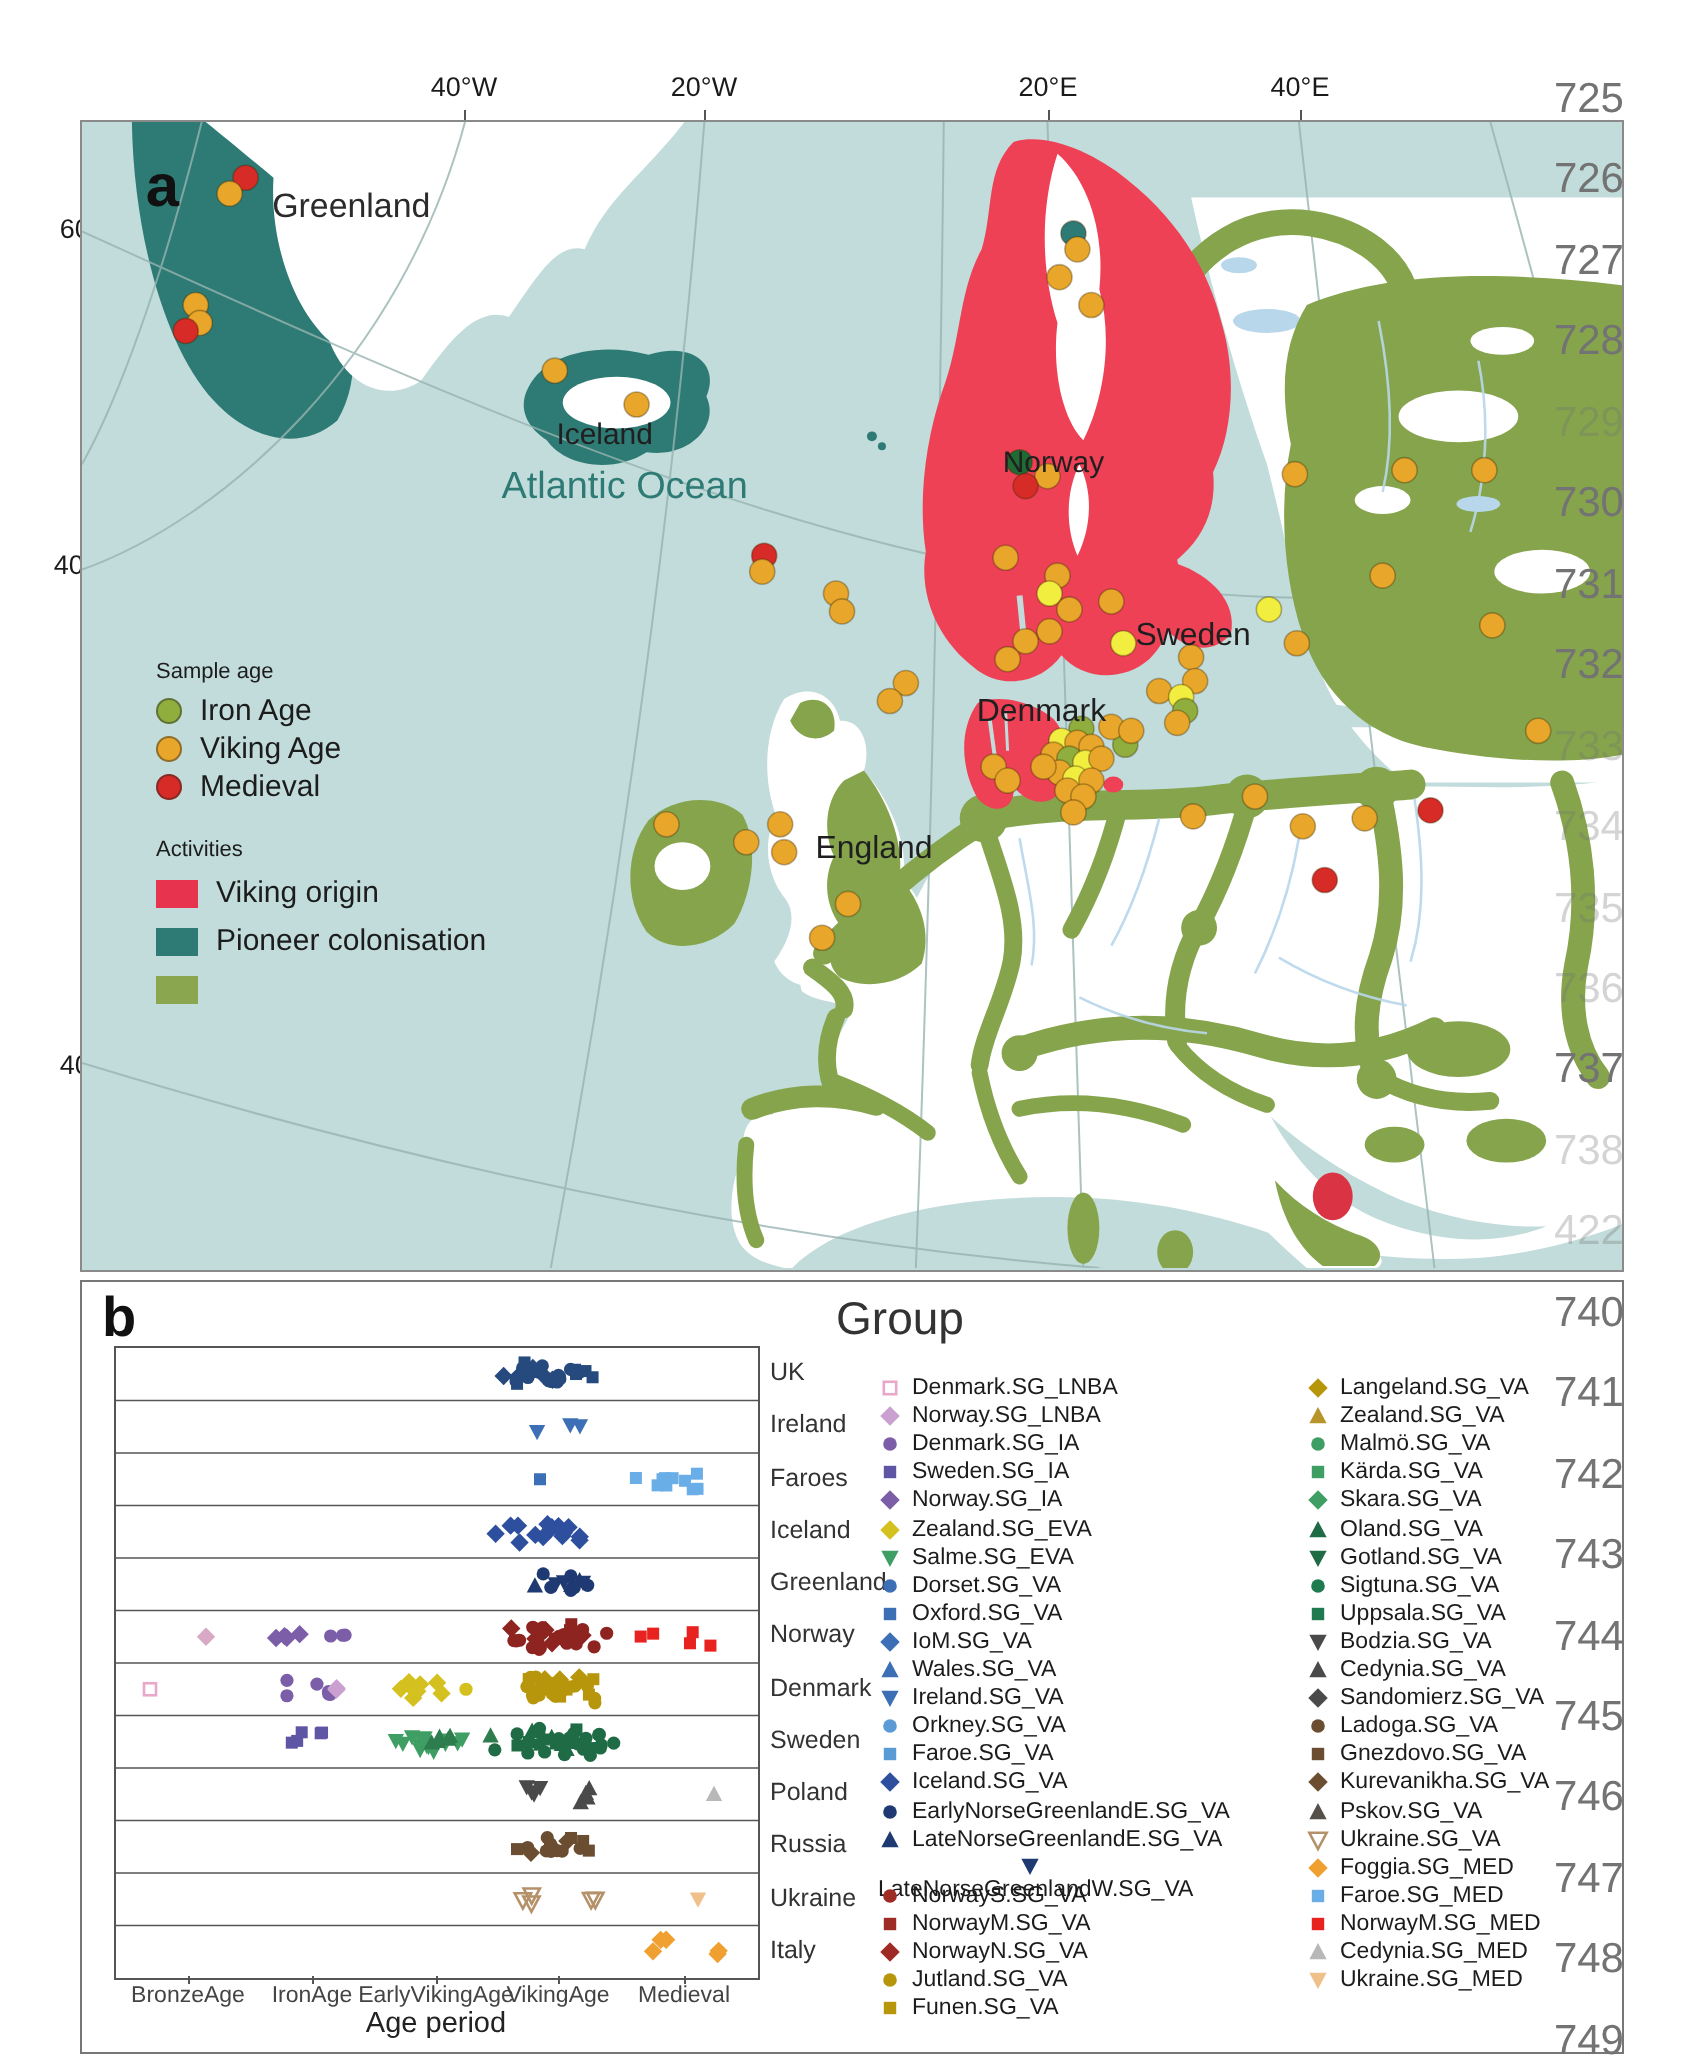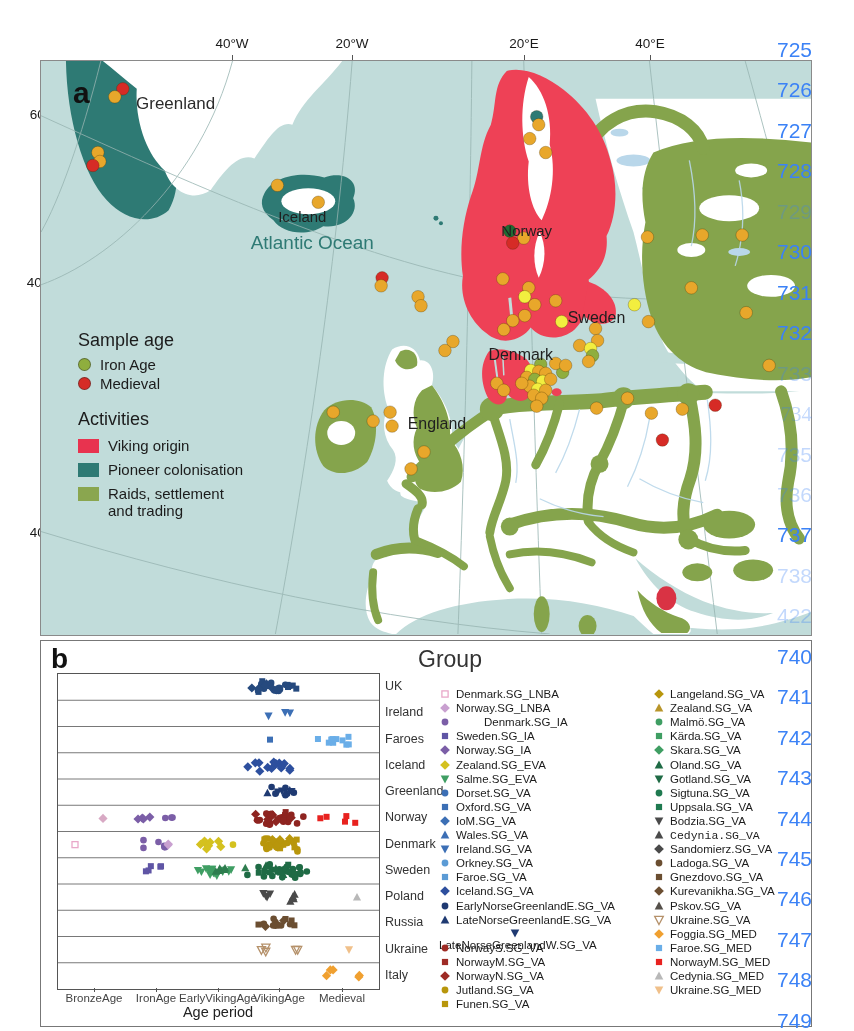--- a/index.html
+++ b/index.html
@@ -6,21 +6,21 @@
   #page{position:relative;width:854px;height:1031px;background:#fff;font-family:"Liberation Sans",sans-serif;overflow:hidden;}
 
   
   #panel-a{position:absolute;left:40px;top:60px;width:772px;height:576px;border:1.5px solid #8a8a8a;box-sizing:border-box;background:#c1dcda;}
   #map-svg{display:block;}
   .top-tick{position:absolute;top:36px;width:60px;text-align:center;font-size:13.5px;color:#1a1a1a;}
   .top-tickmark{position:absolute;top:55px;width:1px;height:5px;background:#555;}
   .left-tick{position:absolute;left:14px;width:46px;text-align:right;font-size:13.5px;color:#1a1a1a;}
 
   #map-legend{position:absolute;left:78px;top:330px;width:190px;color:#1c1c1c;}
-  .leg-title{font-size:18px;margin-bottom:4px;}
+  .leg-title{font-size:11px;margin-bottom:4px;}
   .leg-row{display:flex;align-items:center;height:19px;}
   .leg-dot{width:13px;height:13px;border-radius:50%;border:1px solid rgba(40,40,40,.45);margin-right:9px;flex:0 0 auto;box-sizing:border-box;}
   .leg-label{font-size:15px;white-space:nowrap;}
   .act-row{display:flex;align-items:flex-start;margin-top:7px;}
   .act-swatch{width:21px;height:14px;margin-right:9px;margin-top:2px;flex:0 0 auto;}
   .act-label{font-size:15px;line-height:17px;width:136px;}
 
   
   #panel-b{position:absolute;left:40px;top:640px;width:772px;height:387px;border:1.5px solid #777;box-sizing:border-box;background:#fff;}
   #panel-b-title{position:absolute;left:48px;right:0;top:5px;text-align:center;font-size:23px;color:#333;}
@@ -28,21 +28,21 @@
   #plot-area{position:absolute;left:16px;top:32px;width:321px;height:315px;border:1px solid #555;box-sizing:content-box;background:#fff;}
   .row-label{position:absolute;left:344px;width:70px;font-size:12.5px;color:#333;}
   .x-tick-label{position:absolute;top:351px;width:100px;text-align:center;font-size:11.5px;color:#444;}
   .x-tickmark{position:absolute;top:347px;width:1px;height:4px;background:#555;}
   #xlabel{position:absolute;left:47px;top:363px;width:260px;text-align:center;font-size:14.5px;color:#222;}
   .pb-leg-entry{position:absolute;display:flex;align-items:center;height:14px;}
   .pb-leg-entry svg{margin-right:5px;flex:0 0 auto;}
   .pb-leg-text{font-size:11.5px;color:#1c1c1c;white-space:nowrap;}
 
   
-  .line-number{position:absolute;left:742px;width:70px;text-align:right;font-size:21px;color:#3b82f6;z-index:50;}
+  .line-number{position:absolute;left:742px;width:70px;text-align:right;font-size:21px;color:#737373;z-index:50;}
   .line-number.partial{opacity:.3;}
 </style>
 </head>
 <body>
 
 <div id="page">
 
   <div id="top-axis">
       <div class="top-tick" style="left: 202px;">40°W</div>
       <div class="top-tickmark" style="left: 232px;"></div>
@@ -261,37 +261,40 @@
   </div>
 
   <div id="map-legend">
     <div class="leg-title">Sample age</div>
     <div id="sample-age-entries">
         <div class="leg-row">
           <span class="leg-dot" style="background: rgb(143, 174, 62);"></span>
           <span class="leg-label">Iron Age</span>
         </div>
         <div class="leg-row">
+          <span class="leg-dot" style="background: rgb(232, 167, 43);"></span>
+          <span class="leg-label">Viking Age</span>
+        </div>
+        <div class="leg-row">
           <span class="leg-dot" style="background: rgb(214, 43, 38);"></span>
           <span class="leg-label">Medieval</span>
         </div>
       </div>
     <div class="leg-title" style="margin-top:16px;">Activities</div>
     <div id="activities-entries">
         <div class="act-row">
           <span class="act-swatch" style="background: rgb(232, 51, 79);"></span>
           <span class="act-label">Viking origin</span>
         </div>
         <div class="act-row">
           <span class="act-swatch" style="background: rgb(46, 122, 116);"></span>
           <span class="act-label">Pioneer colonisation</span>
         </div>
         <div class="act-row">
           <span class="act-swatch" style="background: rgb(138, 166, 79);"></span>
-          <span class="act-label">Raids, settlement and trading</span>
         </div>
       </div>
   </div>
 
   <div id="panel-b">
     <div class="panel-letter" style="left:10px;top:2px;">b</div>
     <div id="panel-b-title">Group</div>
     <div id="plot-area">
       <svg id="plot-svg" width="321" height="315">
           <line x1="0" y1="26.25" x2="321" y2="26.25" stroke="#555" stroke-width="0.8"></line>
@@ -600,21 +603,21 @@
             <rect x="2.9" y="2.9" width="6.2" height="6.2" fill="none" stroke="#e9a8c9" stroke-width="1.3"></rect>
           </svg>
           <span class="pb-leg-text">Denmark.SG_LNBA</span>
         </div>
         <div class="pb-leg-entry" style="left: 398px; top: 60.1px;">
           <svg width="12" height="12">
             <path d="M6,1.1399999999999997 L10.86,6 L6,10.86 L1.1399999999999997,6 Z" fill="#c9a0d0"></path>
           </svg>
           <span class="pb-leg-text">Norway.SG_LNBA</span>
         </div>
-        <div class="pb-leg-entry" style="left: 398px; top: 74.2px; gap: 28px;">
+        <div class="pb-leg-entry" style="left: 398px; top: 74.2px;">
           <svg width="12" height="12">
             <circle cx="6" cy="6" r="3.4" fill="#7b5ea7"></circle>
           </svg>
           <span class="pb-leg-text">Denmark.SG_IA</span>
         </div>
         <div class="pb-leg-entry" style="left: 398px; top: 88.3px;">
           <svg width="12" height="12">
             <rect x="2.9" y="2.9" width="6.2" height="6.2" fill="#5f55a5"></rect>
           </svg>
           <span class="pb-leg-text">Sweden.SG_IA</span>
@@ -788,21 +791,21 @@
             <rect x="2.9" y="2.9" width="6.2" height="6.2" fill="#1f7a50"></rect>
           </svg>
           <span class="pb-leg-text">Uppsala.SG_VA</span>
         </div>
         <div class="pb-leg-entry" style="left: 612px; top: 172.9px;">
           <svg width="12" height="12">
             <path d="M6,10.5 L10.32,2.4 L1.6799999999999997,2.4 Z" fill="#4a4a4a"></path>
           </svg>
           <span class="pb-leg-text">Bodzia.SG_VA</span>
         </div>
-        <div class="pb-leg-entry" style="left: 612px; top: 187px; font-family: Liberation Mono, monospace;">
+        <div class="pb-leg-entry" style="left: 612px; top: 187px;">
           <svg width="12" height="12">
             <path d="M6,1.5 L10.32,9.6 L1.6799999999999997,9.6 Z" fill="#4a4a4a"></path>
           </svg>
           <span class="pb-leg-text">Cedynia.SG_VA</span>
         </div>
         <div class="pb-leg-entry" style="left: 612px; top: 201.1px;">
           <svg width="12" height="12">
             <path d="M6,1.1399999999999997 L10.86,6 L6,10.86 L1.1399999999999997,6 Z" fill="#4a4a4a"></path>
           </svg>
           <span class="pb-leg-text">Sandomierz.SG_VA</span>
@@ -873,21 +876,21 @@
   <div id="line-numbers">
       <div class="line-number" style="top: 38px;">725</div>
       <div class="line-number" style="top: 78.45px;">726</div>
       <div class="line-number" style="top: 118.9px;">727</div>
       <div class="line-number" style="top: 159.35px;">728</div>
       <div class="line-number partial" style="top: 199.8px;">729</div>
       <div class="line-number" style="top: 240.25px;">730</div>
       <div class="line-number" style="top: 280.7px;">731</div>
       <div class="line-number" style="top: 321.15px;">732</div>
       <div class="line-number partial" style="top: 361.6px;">733</div>
-      <div class="line-number partial" style="top: 402.05px; font-family: Liberation Serif, serif;">734</div>
+      <div class="line-number partial" style="top: 402.05px;">734</div>
       <div class="line-number partial" style="top: 442.5px;">735</div>
       <div class="line-number partial" style="top: 482.95px;">736</div>
       <div class="line-number" style="top: 523.4px;">737</div>
       <div class="line-number partial" style="top: 563.85px;">738</div>
       <div class="line-number partial" style="top: 604.3px;">422</div>
       <div class="line-number" style="top: 644.75px;">740</div>
       <div class="line-number" style="top: 685.2px;">741</div>
       <div class="line-number" style="top: 725.65px;">742</div>
       <div class="line-number" style="top: 766.1px;">743</div>
       <div class="line-number" style="top: 806.55px;">744</div>

